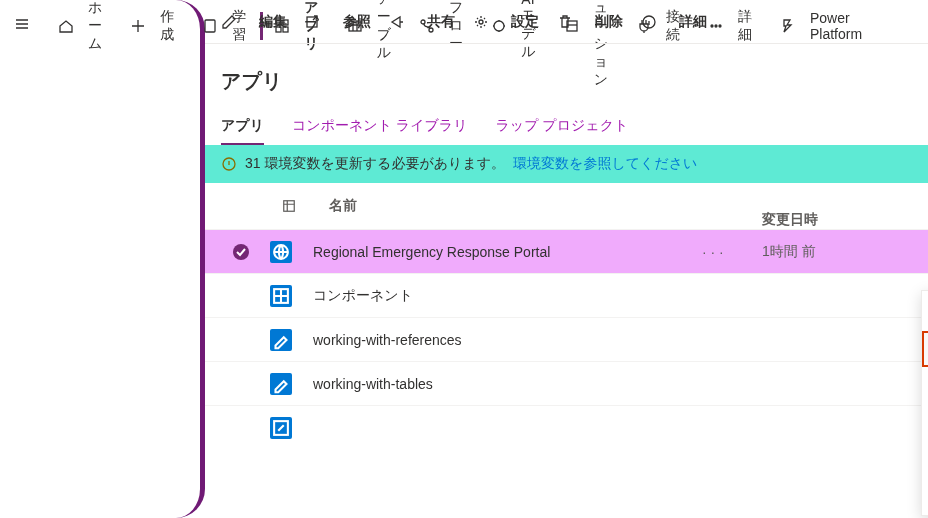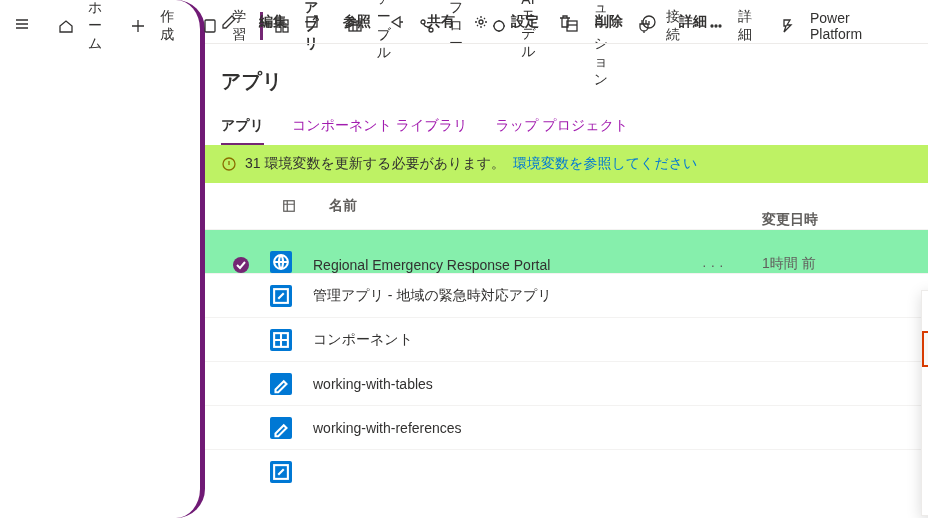--- a/index.html
+++ b/index.html
@@ -12,26 +12,26 @@
 .nav-divider { border-top:1px solid #e1dfdd; margin:4px 0; }
 .icon { width:16px; height:16px; display:inline-flex; align-items:center; justify-content:center; flex-shrink:0; }
 .icon svg { stroke:#323130; stroke-width:1.3; fill:none; }
 .main { flex:1; display:flex; flex-direction:column; position:relative; }
 .toolbar { display:flex; align-items:center; height:44px; padding:0 16px; gap:18px; border-bottom:1px solid #edebe9; }
 .tb-btn { display:flex; align-items:center; gap:22px; color:#323130; cursor:pointer;font-weight:bold; }
 h1.title { font-size:20px; font-weight:600; padding:24px 16px 12px; }
 .tabs { display:flex; gap:28px; padding:0 16px; border-bottom:1px solid #edebe9; }
 .tab { padding:10px 0 8px; cursor:pointer; color:#a21caf; }
 .tab.active { color:#323130; font-weight:600; border-bottom:2px solid #742774; }
-.banner { display:flex; align-items:center; gap:8px; background:#bef264; padding:10px 16px; margin-top:-1px; }
+.banner { display:flex; align-items:center; gap:8px; background:#5eead4; padding:10px 16px; margin-top:-1px; }
 .banner a { color:#0078d4; text-decoration:none; }
 .t-head { display:flex; align-items:center; height:46px; padding:0 16px; color:#605e5c; font-weight:600;gap:8px; }
 .t-head .c-sel{width:40px;} .t-head .c-icon{width:40px;display:flex;justify-content:center;} .t-head .c-name{flex:1;padding-left:12px;} .t-head .c-more{width:60px;} .t-head .c-date{width:150px;margin-top:28px;}
 .row { display:flex; align-items:center; height:44px; padding:0 16px; border-top:1px solid #f3f2f1; }
-.row.selected { background:#86efac;align-items:flex-end; }
+.row.selected { background:#f0abfc; }
 .row .c-sel{width:40px;display:flex;justify-content:center;}
 .row .c-icon{width:40px;display:flex;justify-content:center;}
 .row .c-name{flex:1;padding-left:12px;}
 .row .c-more{width:60px;color:#605e5c;cursor:pointer;}
 .row .c-date{width:150px;color:#605e5c;}
 .app-icon { width:22px; height:22px; background:#0078d4; border-radius:2px; display:flex; align-items:center; justify-content:center; }
 .app-icon svg { stroke:#fff; fill:none; stroke-width:1.5; }
 .check { width:16px;height:16px;border-radius:50%;background:#742774;display:flex;align-items:center;justify-content:center; }
 .check svg { stroke:#fff; stroke-width:2; fill:none; }
 .ctx-menu { position:absolute; top:290px; left:716px; width:170px; background:#fff; box-shadow:0 4px 14px rgba(0,0,0,.15); border:1px solid #edebe9; padding:4px 0; z-index:10; }
@@ -260,81 +260,67 @@
         <div class="c-name">Regional Emergency Response Portal</div>
         <div class="c-more">· · ·</div>
         <div class="c-date">1時間 前</div>
       </div>
       <div class="row">
         <div class="c-sel"></div>
         <div class="c-icon">
           <span class="app-icon">
             <svg viewBox="0 0 16 16">
               <rect x="3" y="3" width="10" height="10"></rect>
-              <path d="M6 10l4-4"></path>
-            </svg>
-          </span>
-        </div>
-        <div class="c-name">管理アプリ - 地域の緊急時対応アプリ</div>
-        <div class="c-more"></div>
-        <div class="c-date"></div>
-      </div>
-      <div class="row">
-        <div class="c-sel"></div>
-        <div class="c-icon">
-          <span class="app-icon">
-            <svg viewBox="0 0 16 16">
-              <rect x="3" y="3" width="10" height="10"></rect>
               <path d="M3 8h10M8 3v10"></path>
             </svg>
           </span>
         </div>
         <div class="c-name">コンポーネント</div>
         <div class="c-more"></div>
         <div class="c-date"></div>
       </div>
       <div class="row">
         <div class="c-sel"></div>
         <div class="c-icon">
           <span class="app-icon">
             <svg viewBox="0 0 16 16">
               <path d="M4 12l6-6 2 2-6 6H4z"></path>
             </svg>
           </span>
         </div>
+        <div class="c-name">working-with-references</div>
+        <div class="c-more"></div>
+        <div class="c-date"></div>
+      </div>
+      <div class="row">
+        <div class="c-sel"></div>
+        <div class="c-icon">
+          <span class="app-icon">
+            <svg viewBox="0 0 16 16">
+              <path d="M4 12l6-6 2 2-6 6H4z"></path>
+            </svg>
+          </span>
+        </div>
         <div class="c-name">working-with-tables</div>
         <div class="c-more"></div>
         <div class="c-date"></div>
       </div>
       <div class="row">
         <div class="c-sel"></div>
         <div class="c-icon">
           <span class="app-icon">
             <svg viewBox="0 0 16 16">
-              <path d="M4 12l6-6 2 2-6 6H4z"></path>
-            </svg>
-          </span>
-        </div>
-        <div class="c-name">working-with-references</div>
+              <rect x="3" y="3" width="10" height="10"></rect>
+              <path d="M6 10l4-4"></path>
+            </svg>
+          </span>
+        </div>
         <div class="c-more"></div>
         <div class="c-date"></div>
       </div>
-      <div class="row">
-        <div class="c-sel"></div>
-        <div class="c-icon">
-          <span class="app-icon">
-            <svg viewBox="0 0 16 16">
-              <rect x="3" y="3" width="10" height="10"></rect>
-              <path d="M6 10l4-4"></path>
-            </svg>
-          </span>
-        </div>
-        <div class="c-more"></div>
-        <div class="c-date"></div>
-      </div>
     </div>
 
   <div class="ctx-menu">
     <div class="ctx-item"></div>
     <div class="ctx-item highlight"></div>
     <div class="ctx-item"></div>
     <div class="ctx-item"></div>
     <div class="ctx-item"></div>
     <div class="ctx-item"></div>
   </div>

